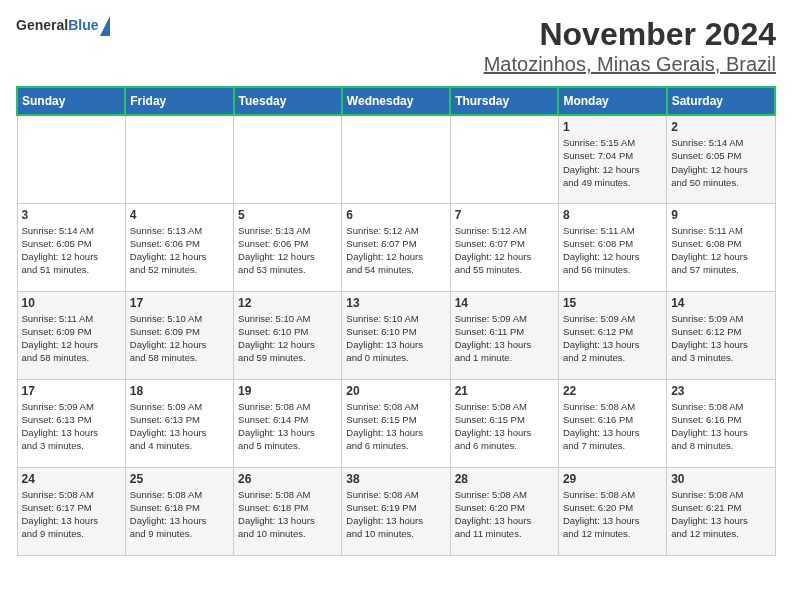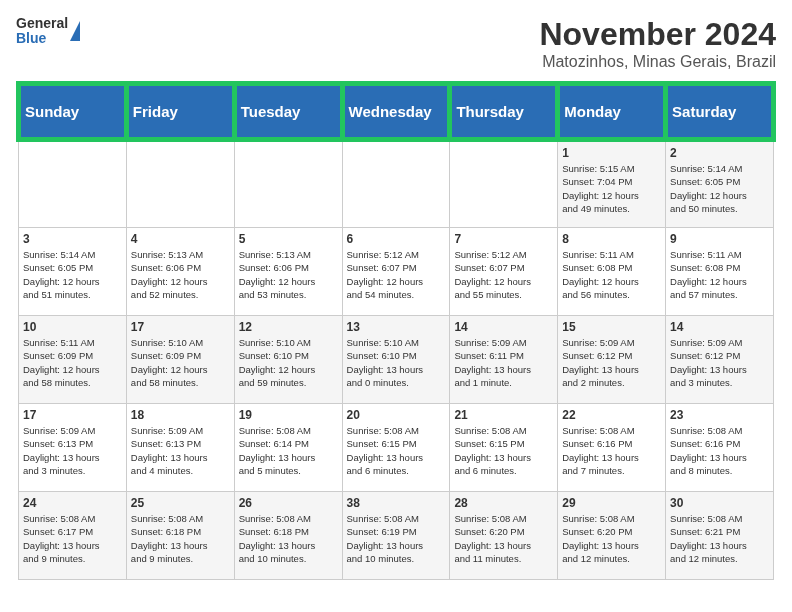--- a/index.html
+++ b/index.html
@@ -15,21 +15,21 @@
       align-items: flex-start;
       justify-content: space-between;
       margin-bottom: 10px;
     }
     .logo {
       display: flex;
       align-items: center;
     }
     .logo-text {
       display: flex;
-      flex-direction: column;
+      flex-direction: row;
       font-size: 14px;
       font-weight: bold;
       line-height: 1.1;
     }
     .logo-text .general { color: #333; }
     .logo-text .blue { color: #2a6db5; }
     .logo-triangle {
       width: 0;
       height: 0;
       border-left: 10px solid transparent;
@@ -39,37 +39,38 @@
     .title-block {
       text-align: right;
       margin-left: 33px;
     }
     .title-block h1 {
       font-size: 32px;
       font-weight: bold;
       color: #333;
     }
     .title-block h2 {
-      font-size: 16px;
+      font-size: 20px;
       font-weight: normal;
       color: #555;
+      text-decoration: underline;
     }
     table {
       width: 100%;
       border-collapse: collapse;
       table-layout: fixed;
     }
     thead tr th {
       background-color: #2a6db5;
       color: #fff;
-      font-size: 15px;
+      font-size: 12px;
       font-weight: bold;
-      padding: 17px 4px;
+      padding: 6px 4px;
       text-align: left;
-      border: 5px solid #22c55e;
+      border: 2px solid #22c55e;
     }
     tbody tr td {
       border: 1px solid #ccc;
       vertical-align: top;
       padding: 4px;
       font-size: 10px;
       color: #333;
       height: 88px;
       background: #fff;
     }

